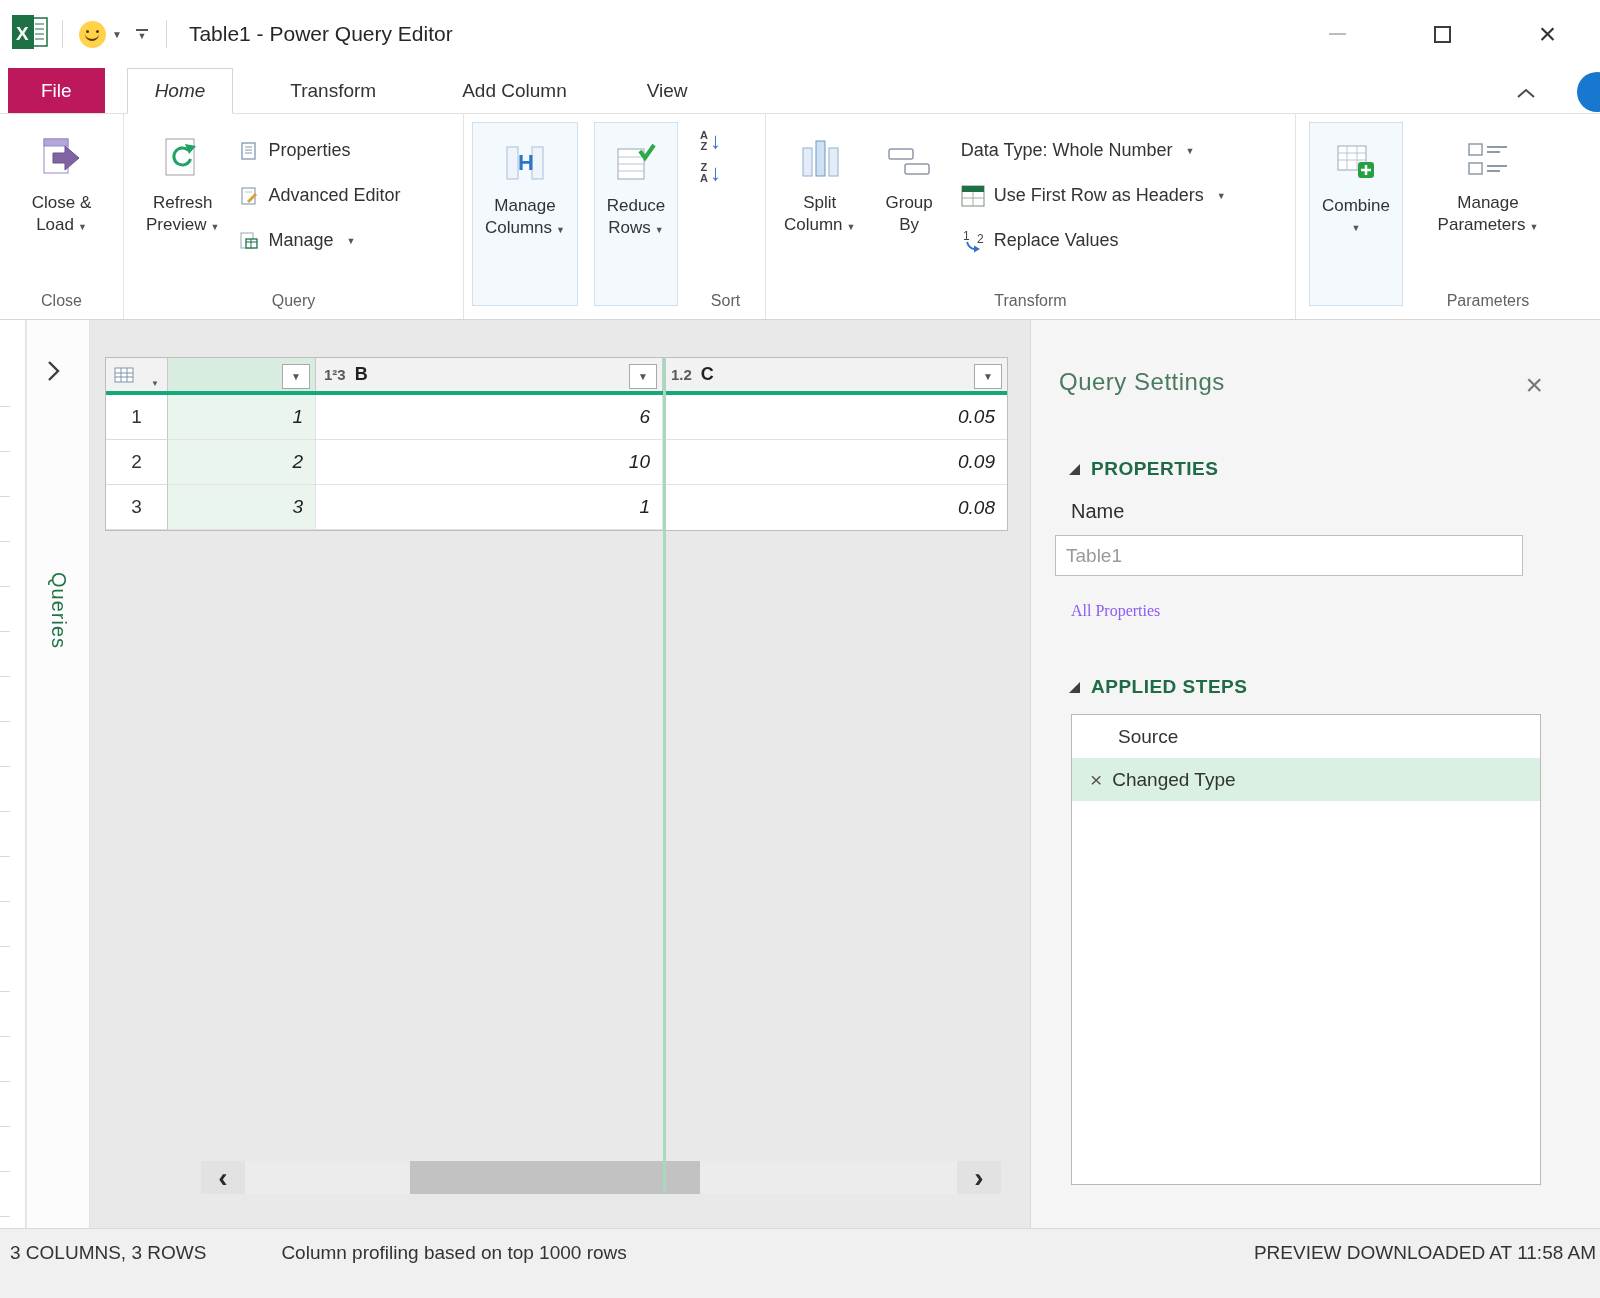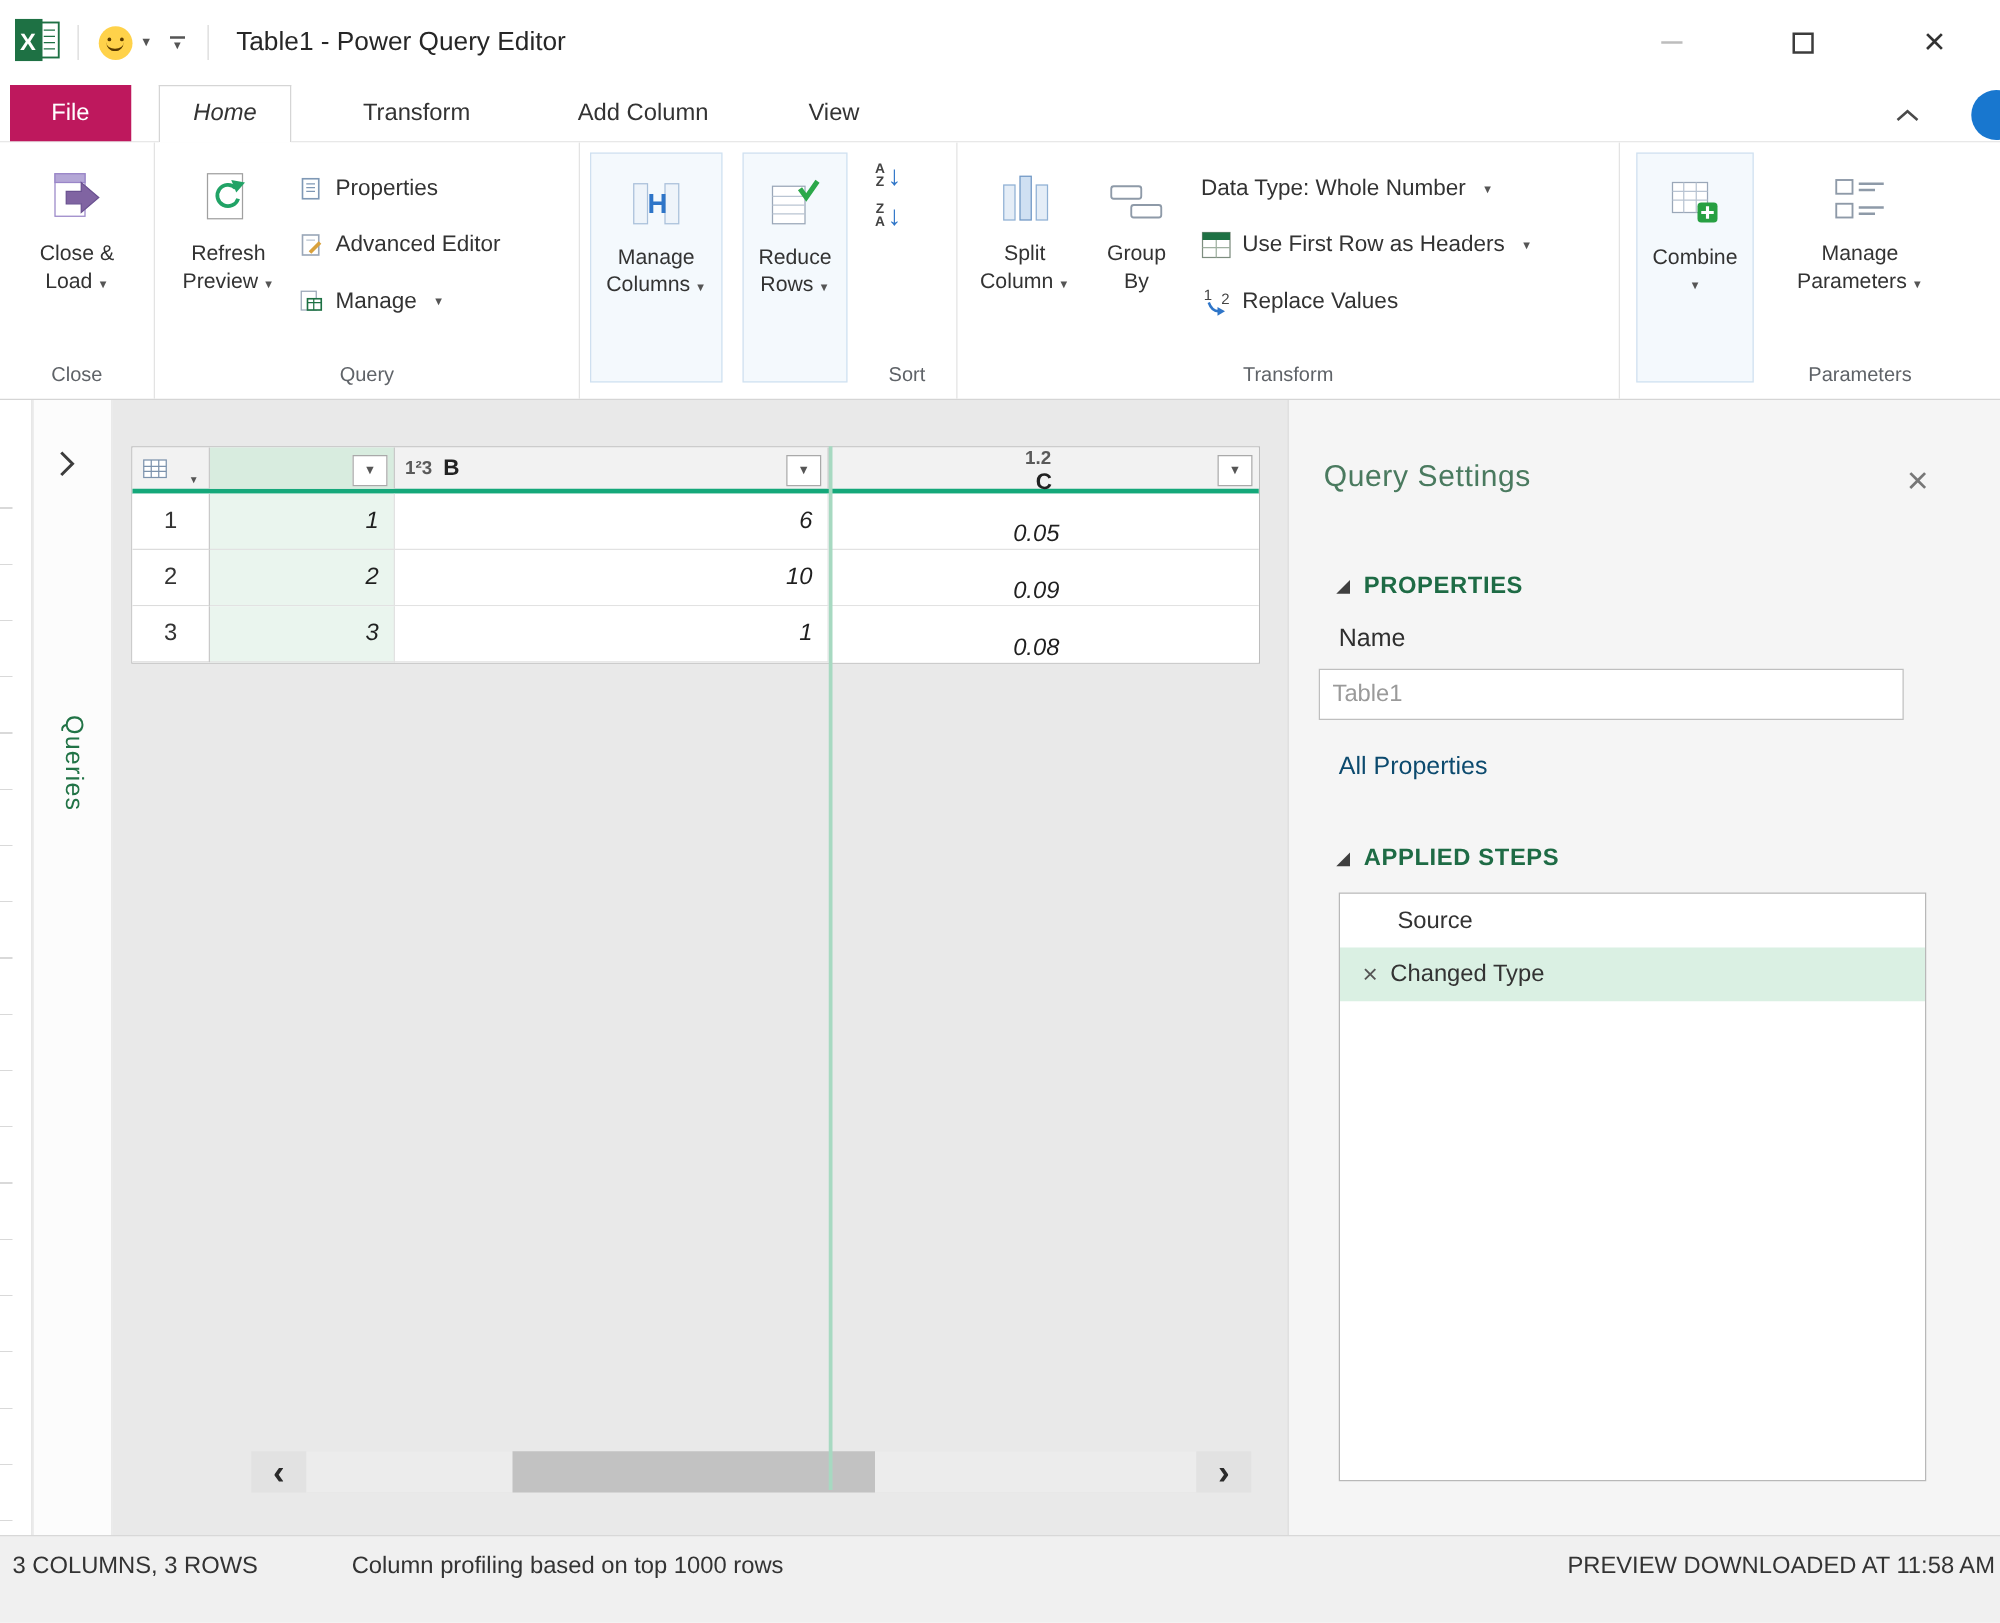--- a/index.html
+++ b/index.html
@@ -61,21 +61,21 @@
       background:repeating-linear-gradient(to bottom,transparent 0 44px,#d9d9d9 44px 45px);}
   .queries-rail{position:absolute;left:27px;top:0;width:63px;bottom:0;background:#fcfcfc;border-right:1px solid #e4e4e4;}
   .q-chevron{position:absolute;left:20px;top:40px;}
   .queries-label{position:absolute;top:252px;left:20px;writing-mode:vertical-rl;
                  font-size:20px;color:#217346;letter-spacing:1px;}
 
   .grid-area{position:absolute;left:91px;right:570px;top:0;bottom:0;background:#e9e9e9;overflow:hidden;}
   .pq-table{position:absolute;left:14px;top:37px;border:1px solid #bdbdbd;background:#fff;}
   .ghead{display:flex;height:37px;background:#f2f2f2;border-bottom:4px solid #15a87a;}
   .ghcell{display:flex;align-items:center;border-right:1px solid #c9c9c9;padding:0 8px;position:relative;}
-  .cw0{width:62px;} .cw1{width:148px;} .cw2{width:347px;} .cw3{width:344px;flex-direction:column;}
+  .cw0{width:62px;} .cw1{width:148px;} .cw2{width:347px;} .cw3{width:344px;}
   .hsel{background:#d8ecdf;}
   .tlab{color:#5a5a5a;font-size:15px;margin-right:9px;font-weight:600;}
   .cname{font-weight:700;font-size:18px;color:#222;}
   .fbtn{position:absolute;right:5px;top:6px;width:28px;height:25px;background:#fff;border:1px solid #a9a9a9;
         display:flex;align-items:center;justify-content:center;font-size:10px;color:#555;}
   .selall{justify-content:flex-start;}
   .selall .sa-caret{position:absolute;right:8px;bottom:3px;font-size:8px;color:#555;}
   .grow{display:flex;height:45px;background:#fff;}
   .gidx{width:62px;display:flex;align-items:center;justify-content:center;font-size:19px;color:#333;
         border-right:1px solid #c9c9c9;border-bottom:1px solid #dcdcdc;background:#fff;}
@@ -94,21 +94,21 @@
   .qs-title{position:absolute;left:28px;top:48px;font-size:24px;font-weight:300;color:#4a7a5f;letter-spacing:.5px;}
   .qs-close{position:absolute;right:57px;top:50px;font-size:30px;color:#777;line-height:30px;}
   .sec-h{position:absolute;left:38px;display:flex;align-items:center;font-size:19px;font-weight:bold;
          color:#1e6b45;letter-spacing:.5px;}
   .tri{width:0;height:0;border-left:11px solid transparent;border-bottom:11px solid #3f3f3f;
        display:inline-block;margin-right:11px;}
   .props-h{top:138px;} .steps-h{top:356px;}
   .name-label{position:absolute;left:40px;top:180px;font-size:20px;color:#2f2f2f;}
   .name-input{position:absolute;left:24px;top:215px;width:468px;height:41px;border:1px solid #bfbfbf;
               background:#fff;font-size:19px;color:#9a9a9a;padding:0 10px;font-family:"Liberation Sans",sans-serif;}
-  .all-props{position:absolute;left:40px;top:282px;font-size:20px;color:#0c4a6e;cursor:pointer;}
+  .all-props{position:absolute;left:40px;top:282px;font-size:16px;color:#8b5cf6;cursor:pointer;font-family:Liberation Serif, serif;}
   .steps-box{position:absolute;left:40px;top:394px;width:470px;height:471px;background:#fff;border:1px solid #b8b8b8;overflow:hidden;}
   .step-row{height:43px;display:flex;align-items:center;font-size:19px;color:#333;}
   .step-row.plain{padding-left:46px;}
   .step-row.selected{background:#daf0e3;padding-left:18px;gap:10px;}
   .step-x{font-size:21px;color:#555;line-height:21px;}
 
   
   .statusbar{position:absolute;left:0;right:0;bottom:0;height:70px;background:#f0f0f0;
              border-top:1px solid #d8d8d8;display:flex;align-items:flex-start;
              padding:13px 4px 0 10px;font-size:19px;color:#333;}

